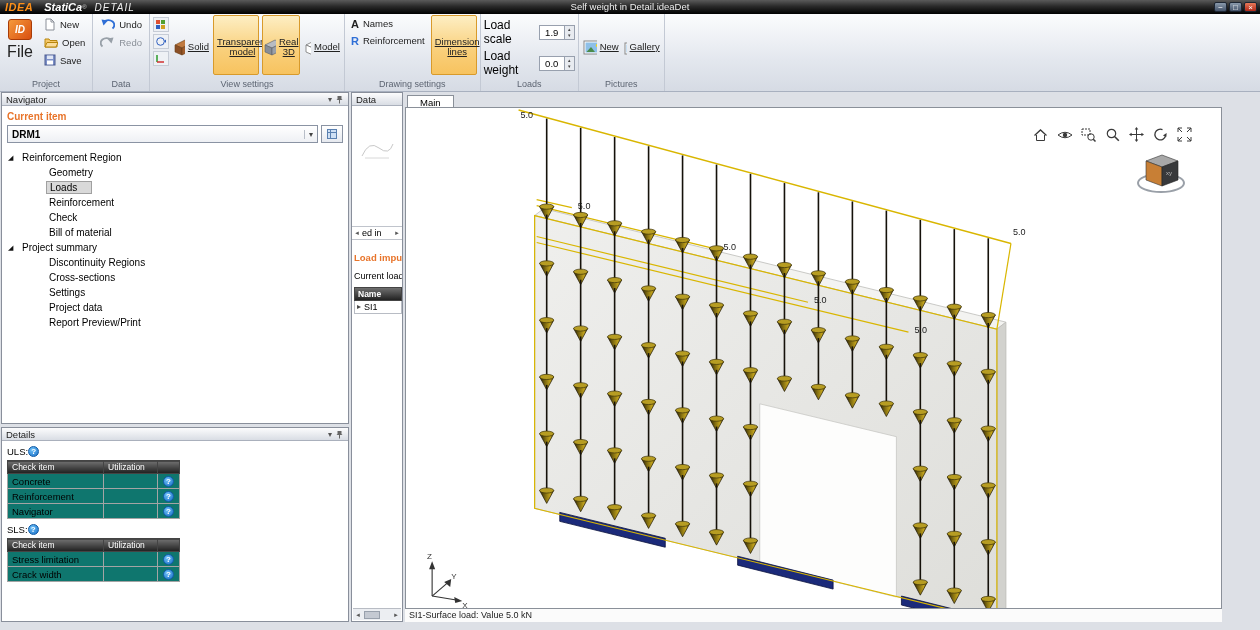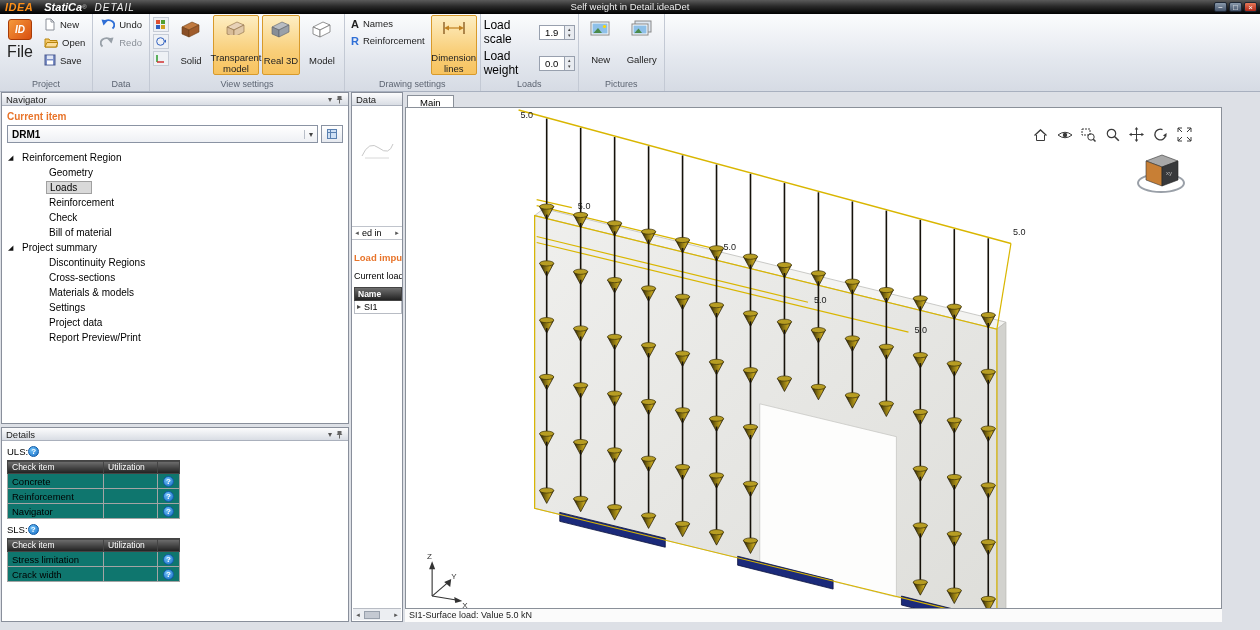--- a/index.html
+++ b/index.html
@@ -21,22 +21,22 @@
   .winbtn.close { background:linear-gradient(#e87a5a,#b02818); }
 
   
   .ribbon { position:absolute; left:0; top:14px; width:1260px; height:78px;
     background:linear-gradient(#fbfcfd, #e3e7ee 60%, #d6dbe4); border-bottom:1px solid #a8b0bf; display:flex; }
   .rgroup { display:flex; flex-direction:column; border-right:1px solid #c3c9d4; padding:1px 3px 0; }
   .rg-content { flex:1; display:flex; align-items:flex-start; gap:3px; }
   .rg-label { height:13px; font-size:9px; color:#5d6572; text-align:center; line-height:13px; }
   .vstack { display:flex; flex-direction:column; justify-content:flex-start; }
   .rb-small { display:flex; align-items:center; gap:4px; height:18px; padding:0 3px; font-size:9.5px; white-space:nowrap; }
-  .rb-large { width:46px; height:60px; display:flex; flex-direction:column; align-items:center; gap:18px;
-    padding-top:4px; font-size:9.5px; line-height:1.1; text-align:center; border-radius:2px; }
+  .rb-large { width:46px; height:60px; display:flex; flex-direction:row; align-items:center; gap:3px;
+    padding-top:4px; font-size:9.5px; line-height:1.1; text-align:center; border-radius:2px;text-decoration:underline; }
   .rb-large.narrow { width:38px; }
   .sel { background:linear-gradient(#fdeec3,#f9cf7a 60%,#f7c35f); border:1px solid #d89a2b; }
   .file-btn { width:34px; height:60px; display:flex; flex-direction:column; align-items:center; gap:3px; padding-top:3px; }
   .file-logo { width:24px; height:21px; background:linear-gradient(135deg,#f59a3c,#d94f10); border:1px solid #a83c08;
     border-radius:3px; color:#fff; font-weight:bold; font-style:italic; font-size:10px;
     display:flex; align-items:center; justify-content:center; }
   .mini-btn { width:16px; height:15px; display:flex; align-items:center; justify-content:center; border:1px solid #c6ccd6; background:#eef1f5; margin-bottom:2px; }
   .chk-row { display:flex; align-items:center; gap:4px; height:17px; font-size:9.5px; padding:0 2px; white-space:nowrap; }
   .ic-A { font-weight:bold; font-size:11px; color:#222; }
   .ic-R { font-weight:bold; font-size:11px; color:#2f6fd6; }
@@ -373,23 +373,20 @@
       </div>
       <div class="tree-row lvl0">
         <span class="expander">◢</span>
         <span class="tree-label">Project summary</span>
       </div>
       <div class="tree-row lvl1">
         <span class="tree-label">Discontinuity Regions</span>
       </div>
       <div class="tree-row lvl1">
         <span class="tree-label">Cross-sections</span>
-      </div>
-      <div class="tree-row lvl1">
-        <span class="tree-label">Materials &amp; models</span>
       </div>
       <div class="tree-row lvl1">
         <span class="tree-label">Settings</span>
       </div>
       <div class="tree-row lvl1">
         <span class="tree-label">Project data</span>
       </div>
       <div class="tree-row lvl1">
         <span class="tree-label">Report Preview/Print</span>
       </div>

